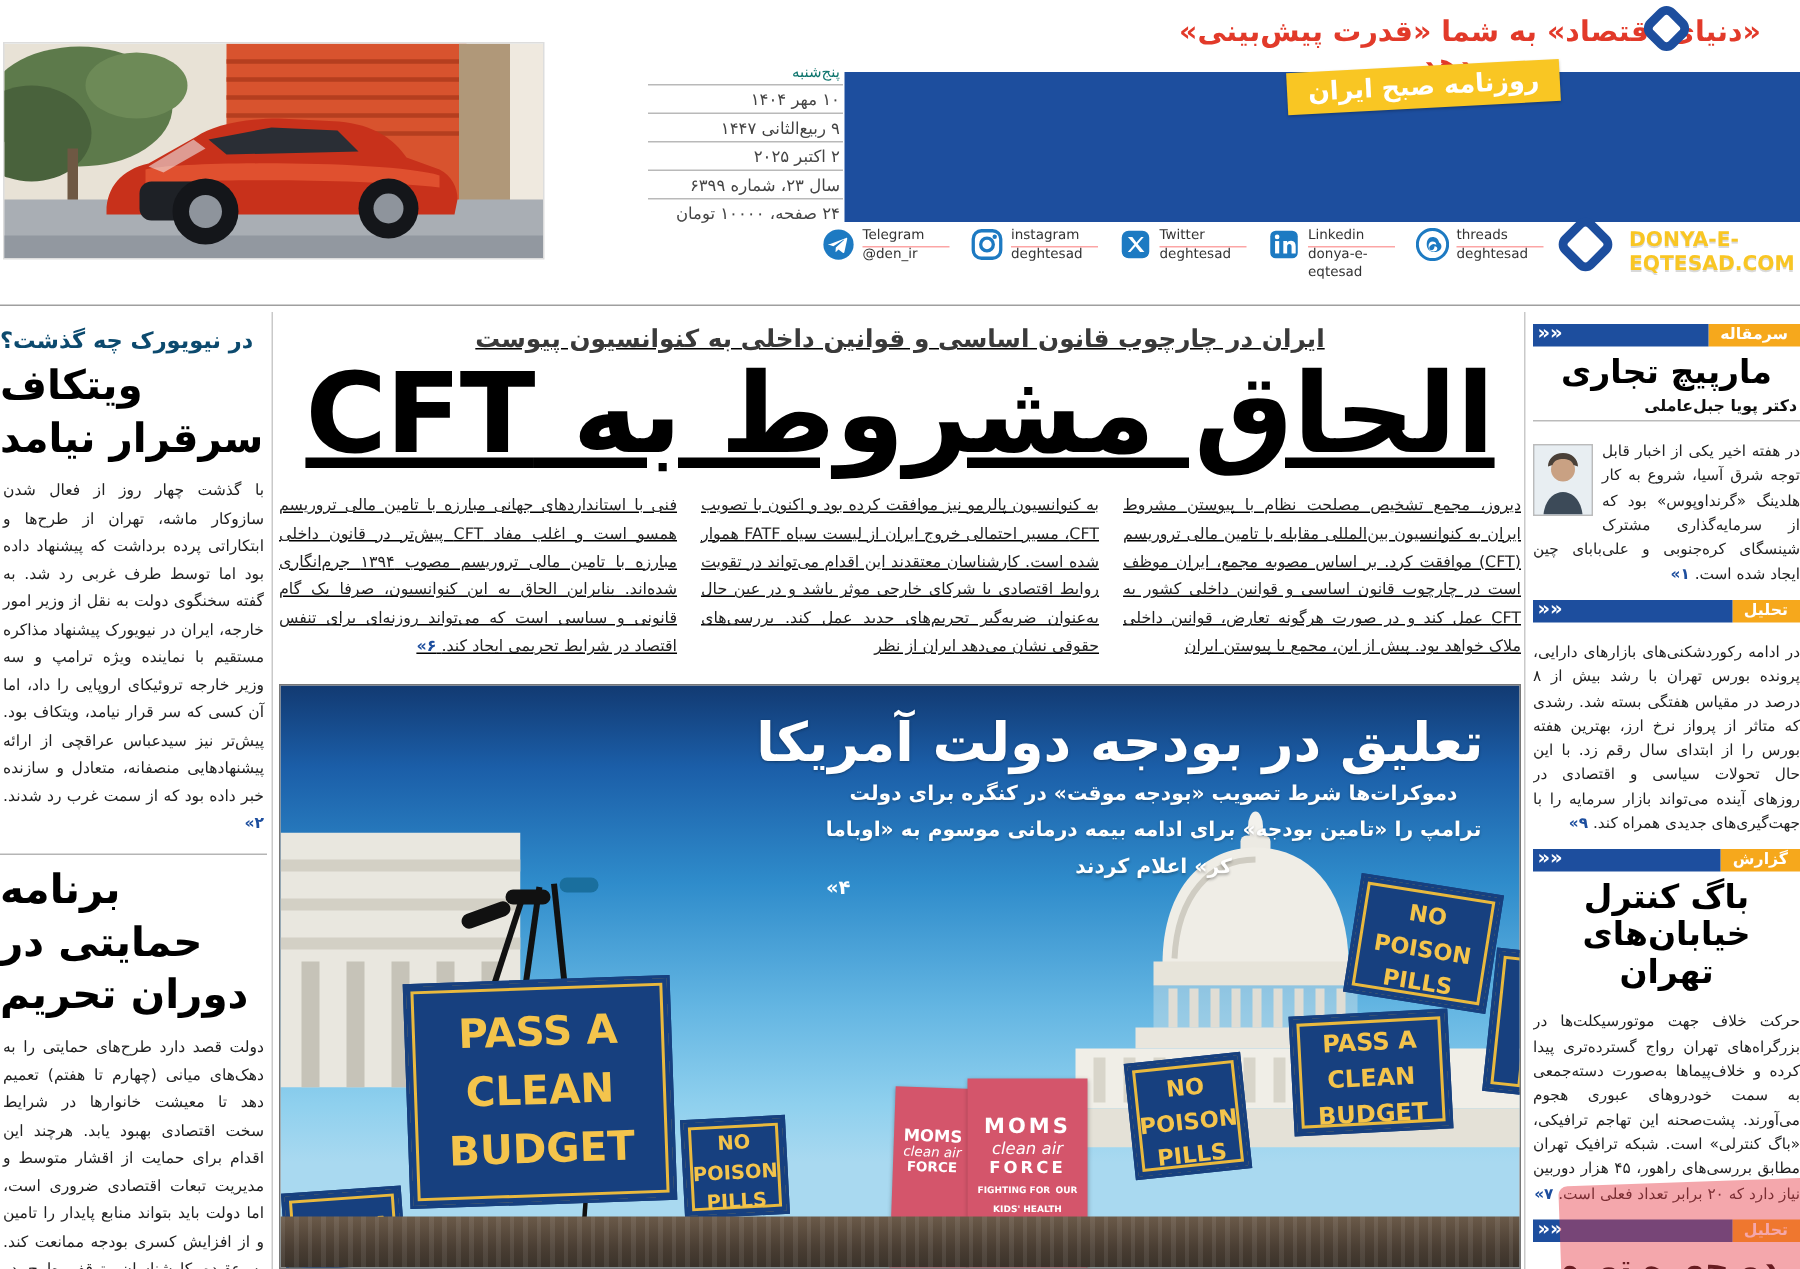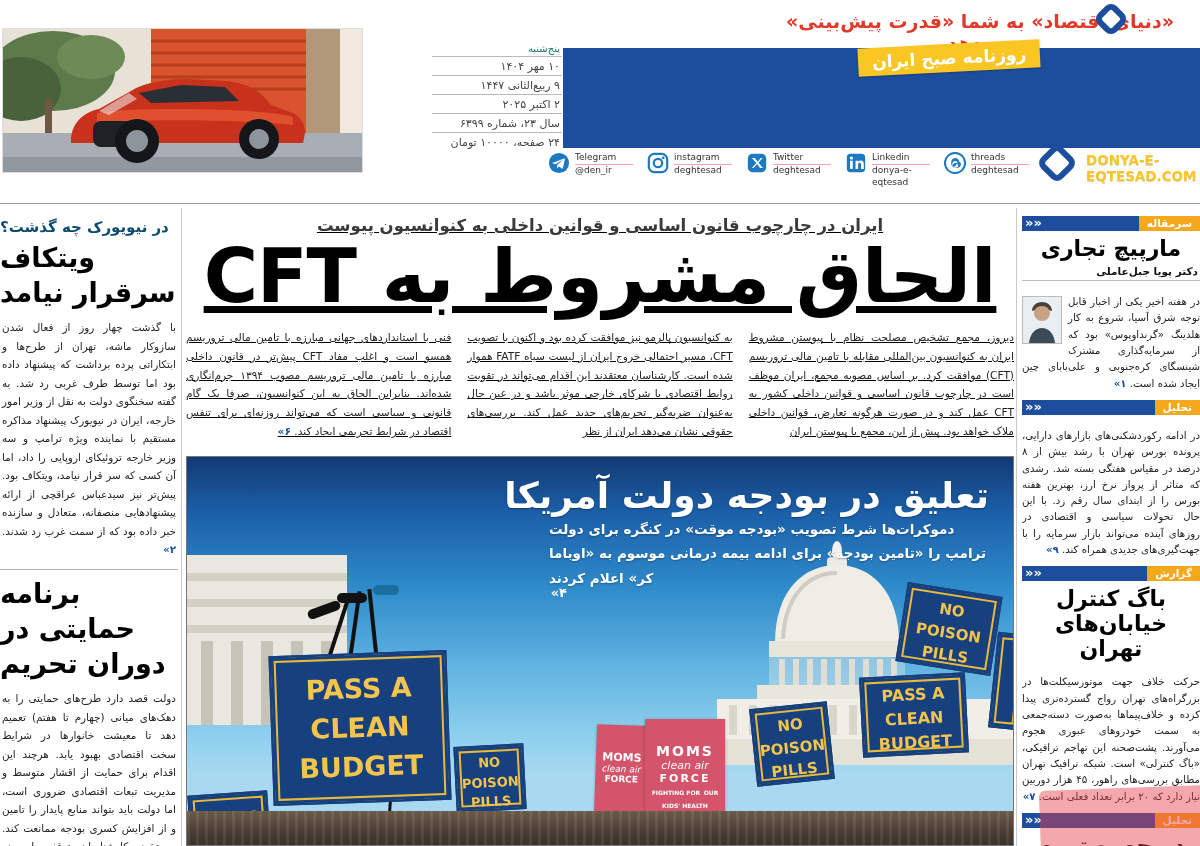--- a/index.html
+++ b/index.html
@@ -46,21 +46,21 @@
   .headline { text-align:center; font-weight:bold; color:#000; font-size:74px; line-height:1.12; letter-spacing:-1px; }
   .lead-cols { display:flex; direction:rtl; gap:16px; margin-top:10px; }
   .lead-col { flex:1; font-size:10.6px; line-height:1.78; color:#222; text-align:justify; }
   .ref { color:#1d4e9e; font-weight:bold; }
 
   
   .photo { position:absolute; left:186px; top:456px; width:828px; height:390px; overflow:hidden;
     border:1px solid #777;
     background:linear-gradient(180deg,#123a72 0%,#1b5ea8 14%,#2f8ccb 34%,#63b5e2 55%,#8fd0ee 72%,#a9d9f0 82%); }
   .ph-title { position:absolute; right:24px; top:18px; color:#fff; font-weight:bold; font-size:36px; text-align:right; text-shadow:0 1px 2px rgba(0,0,0,.35); }
-  .ph-sub { position:absolute; right:24px; top:60px; width:440px; color:#fff; font-size:13.5px; line-height:1.8; text-align:left; font-weight:bold; text-shadow:0 1px 2px rgba(0,0,0,.3); }
+  .ph-sub { position:absolute; right:24px; top:60px; width:440px; color:#fff; font-size:13.5px; line-height:1.8; text-align:center; font-weight:bold; text-shadow:0 1px 2px rgba(0,0,0,.3); }
   .ph-ref { position:absolute; right:446px; top:128px; color:#fff; font-weight:bold; font-size:13px; }
 
   .capitol { position:absolute; left:470px; top:78px; width:360px; height:230px; }
   .facade { position:absolute; left:0px; top:98px; width:160px; height:170px; }
   .hedge { position:absolute; left:0; bottom:0; width:828px; height:34px;
     background:linear-gradient(180deg,#6b5a49 0%,#4a3e33 60%,#3a322a 100%); }
   .hedge::before{ content:""; position:absolute; inset:0;
     background:repeating-linear-gradient(90deg, rgba(255,255,255,.08) 0 3px, transparent 3px 9px); }
 
   .person { position:absolute; }

